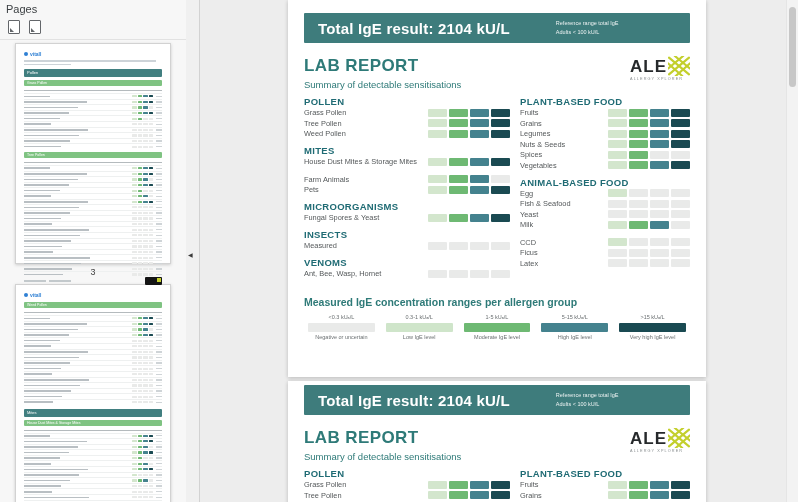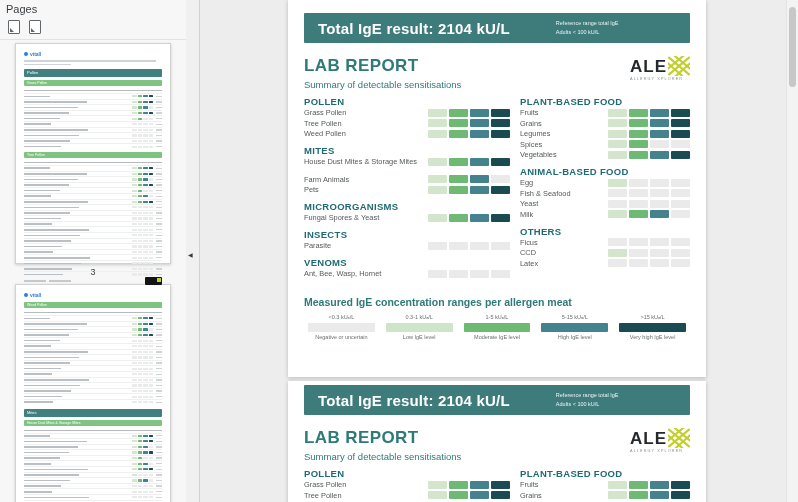--- a/index.html
+++ b/index.html
@@ -821,21 +821,21 @@
                 <span class="seg" style="background: rgb(211, 230, 205);"></span>
                 <span class="seg" style="background: rgb(110, 185, 115);"></span>
                 <span class="seg" style="background: rgb(68, 130, 142);"></span>
                 <span class="seg" style="background: rgb(26, 74, 82);"></span>
               </div>
             </div>
           </div>
           <div class="category">
             <div class="cat-title">INSECTS</div>
             <div class="item">
-              <div class="item-label">Parasite</div>
+              <div class="item-label">Measured</div>
               <div class="bar">
                 <span class="seg" style="background: rgb(233, 234, 233);"></span>
                 <span class="seg" style="background: rgb(233, 234, 233);"></span>
                 <span class="seg" style="background: rgb(233, 234, 233);"></span>
                 <span class="seg" style="background: rgb(233, 234, 233);"></span>
               </div>
             </div>
           </div>
           <div class="category">
             <div class="cat-title">VENOMS</div>
@@ -874,20 +874,29 @@
             <div class="item">
               <div class="item-label">Legumes</div>
               <div class="bar">
                 <span class="seg" style="background: rgb(211, 230, 205);"></span>
                 <span class="seg" style="background: rgb(110, 185, 115);"></span>
                 <span class="seg" style="background: rgb(68, 130, 142);"></span>
                 <span class="seg" style="background: rgb(26, 74, 82);"></span>
               </div>
             </div>
             <div class="item">
+              <div class="item-label">Nuts &amp; Seeds</div>
+              <div class="bar">
+                <span class="seg" style="background: rgb(211, 230, 205);"></span>
+                <span class="seg" style="background: rgb(110, 185, 115);"></span>
+                <span class="seg" style="background: rgb(68, 130, 142);"></span>
+                <span class="seg" style="background: rgb(26, 74, 82);"></span>
+              </div>
+            </div>
+            <div class="item">
               <div class="item-label">Spices</div>
               <div class="bar">
                 <span class="seg" style="background: rgb(211, 230, 205);"></span>
                 <span class="seg" style="background: rgb(110, 185, 115);"></span>
                 <span class="seg" style="background: rgb(233, 234, 233);"></span>
                 <span class="seg" style="background: rgb(233, 234, 233);"></span>
               </div>
             </div>
             <div class="item">
               <div class="item-label">Vegetables</div>
@@ -932,53 +941,52 @@
               <div class="item-label">Milk</div>
               <div class="bar">
                 <span class="seg" style="background: rgb(211, 230, 205);"></span>
                 <span class="seg" style="background: rgb(110, 185, 115);"></span>
                 <span class="seg" style="background: rgb(68, 130, 142);"></span>
                 <span class="seg" style="background: rgb(233, 234, 233);"></span>
               </div>
             </div>
           </div>
           <div class="category">
-            <div class="cat-title">OTHERS</div>
+            <div class="item">
+              <div class="item-label">CCD</div>
+              <div class="bar">
+                <span class="seg" style="background: rgb(211, 230, 205);"></span>
+                <span class="seg" style="background: rgb(233, 234, 233);"></span>
+                <span class="seg" style="background: rgb(233, 234, 233);"></span>
+                <span class="seg" style="background: rgb(233, 234, 233);"></span>
+              </div>
+            </div>
             <div class="item">
               <div class="item-label">Ficus</div>
               <div class="bar">
                 <span class="seg" style="background: rgb(233, 234, 233);"></span>
-                <span class="seg" style="background: rgb(233, 234, 233);"></span>
-                <span class="seg" style="background: rgb(233, 234, 233);"></span>
-                <span class="seg" style="background: rgb(233, 234, 233);"></span>
-              </div>
-            </div>
-            <div class="item">
-              <div class="item-label">CCD</div>
-              <div class="bar">
-                <span class="seg" style="background: rgb(211, 230, 205);"></span>
                 <span class="seg" style="background: rgb(233, 234, 233);"></span>
                 <span class="seg" style="background: rgb(233, 234, 233);"></span>
                 <span class="seg" style="background: rgb(233, 234, 233);"></span>
               </div>
             </div>
             <div class="item">
               <div class="item-label">Latex</div>
               <div class="bar">
                 <span class="seg" style="background: rgb(233, 234, 233);"></span>
                 <span class="seg" style="background: rgb(233, 234, 233);"></span>
                 <span class="seg" style="background: rgb(233, 234, 233);"></span>
                 <span class="seg" style="background: rgb(233, 234, 233);"></span>
               </div>
             </div>
           </div>
         </div>
     </div>
     <div class="legend">
-      <div class="legend-title">Measured IgE concentration ranges per allergen meat</div>
+      <div class="legend-title">Measured IgE concentration ranges per allergen group</div>
       <div class="legend-items" id="legend-items">
           <div class="legend-item">
             <div class="legend-range">&lt;0.3 kUₐ/L</div>
             <div class="legend-bar" style="background: rgb(233, 234, 233);"></div>
             <div class="legend-label">Negative or uncertain</div>
           </div>
           <div class="legend-item">
             <div class="legend-range">0.3-1 kUₐ/L</div>
             <div class="legend-bar" style="background: rgb(207, 229, 202);"></div>
             <div class="legend-label">Low IgE level</div>

